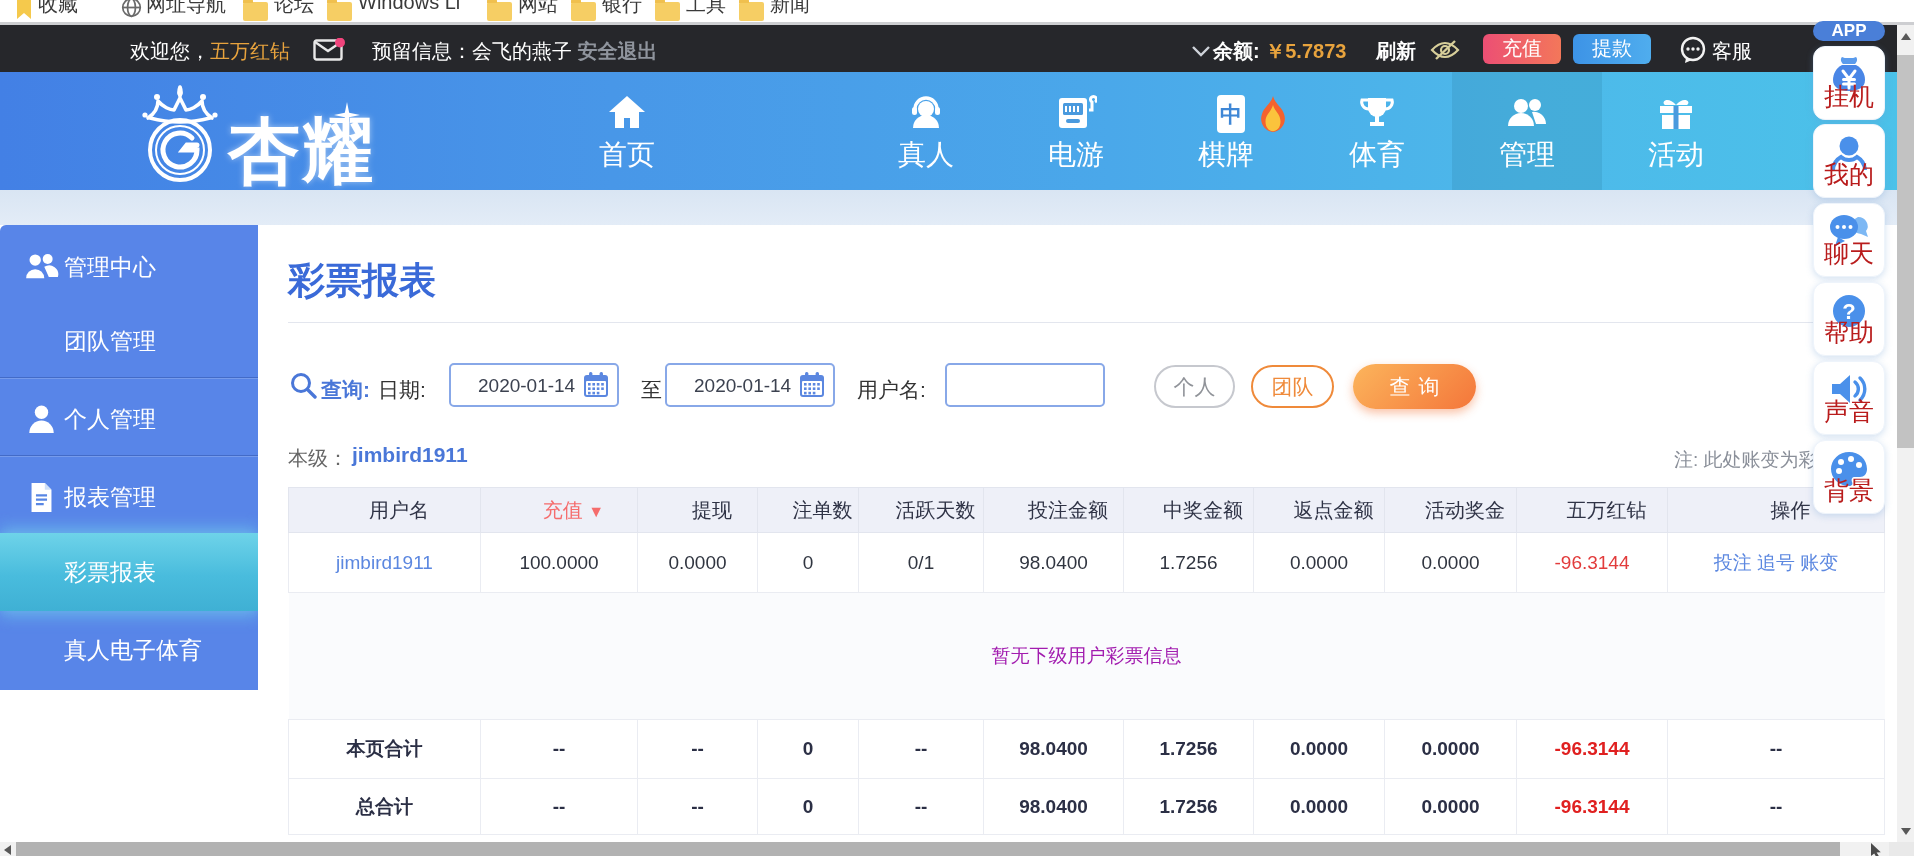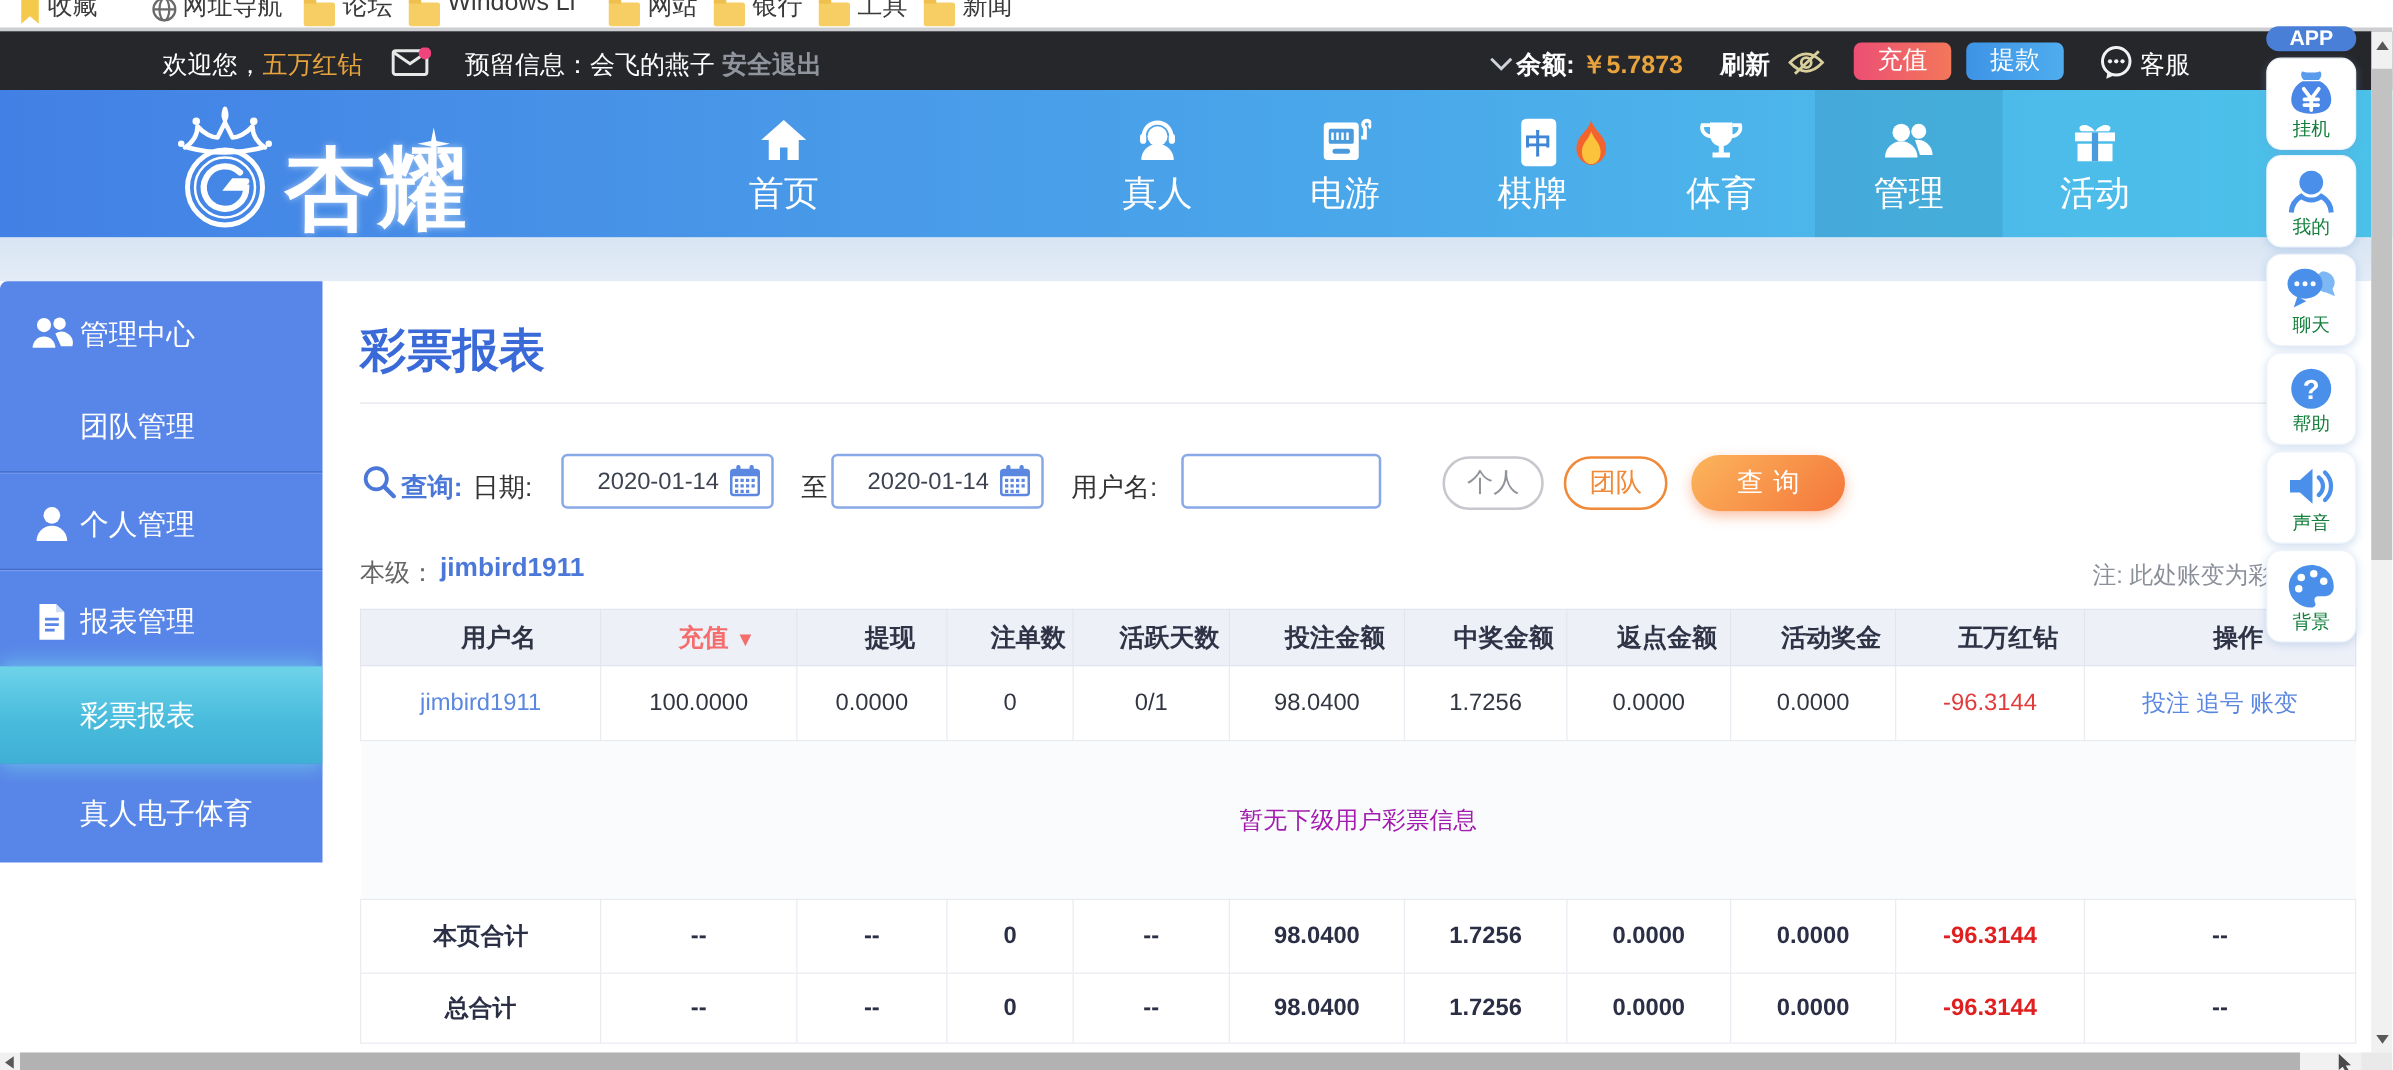--- a/index.html
+++ b/index.html
@@ -39,29 +39,29 @@
 #hthumb { position:absolute; left:16px; top:842px; width:1824px; height:14px; background:#b2b2b2; }
 .tri { position:absolute; width:0; height:0; z-index:20; }
 
 .dinp { position:absolute; top:138px; width:170px; height:44px; border:2px solid #88a8e8; border-radius:5px; background:#fff; font-size:19px; color:#3c4250; line-height:41px; padding-left:27px; }
 .cal { position:absolute; top:147px; }
 .pill { position:absolute; top:140px; height:43px; border-radius:22px; background:#fff; font-size:21px; text-align:center; line-height:40px; }
 
 #tbl { position:absolute; left:30px; top:262px; width:1597px; border-collapse:collapse; table-layout:fixed; }
 #tbl td { border:1px solid #eaecf2; text-align:center; font-size:19px; color:#303540; }
 #tbl tr.hr { height:45px; }
-#tbl tr.hr td { background:#eef0f8; font-size:20px; font-weight:bold; color:#2f3346; border-color:#e2e5ee;padding-left:29px; }
+#tbl tr.hr td { background:#eef0f8; font-size:20px; font-weight:normal; color:#2f3346; border-color:#e2e5ee;padding-left:29px; }
 #tbl tr.dr { height:60px; }
 #tbl tr.er { height:127px; }
 #tbl tr.er td { background:#fafbfd; color:#a21caf; border-left:none; border-right:none;margin-top:20px; }
 #tbl tr.sr td { font-weight:bold; color:#2b2f45; }
 .sv { color:#f56c6c; font-size:16px; }
 
 .card { position:absolute; left:1813px; width:72px; height:74px; background:#fff; border-radius:12px; box-shadow:0 2px 7px rgba(110,155,210,.3); border:1px solid #eef4fb; text-align:center; }
-.card .ct { position:absolute; bottom:6px; width:100%; font-size:15px; color:#15803d; }
+.card .ct { position:absolute; bottom:6px; width:100%; font-size:25px; color:#b91c1c; }
 .card svg { margin-top:9px; }
 </style>
 </head>
 <body>
 <div id="bmbar">
   <svg class="abs" style="left:16px;top:-2px" width="16" height="22" viewBox="0 0 16 22">
       <path d="M1 0 h14 v21 l-7 -6 l-7 6 z" fill="#f5c94c"></path>
     </svg>
   <div class="bmi" style="left:38px">收藏</div>
   <svg class="abs" style="left:121px;top:-3px" width="21" height="21" viewBox="0 0 24 24" fill="none" stroke="#6a6a6a" stroke-width="2">

